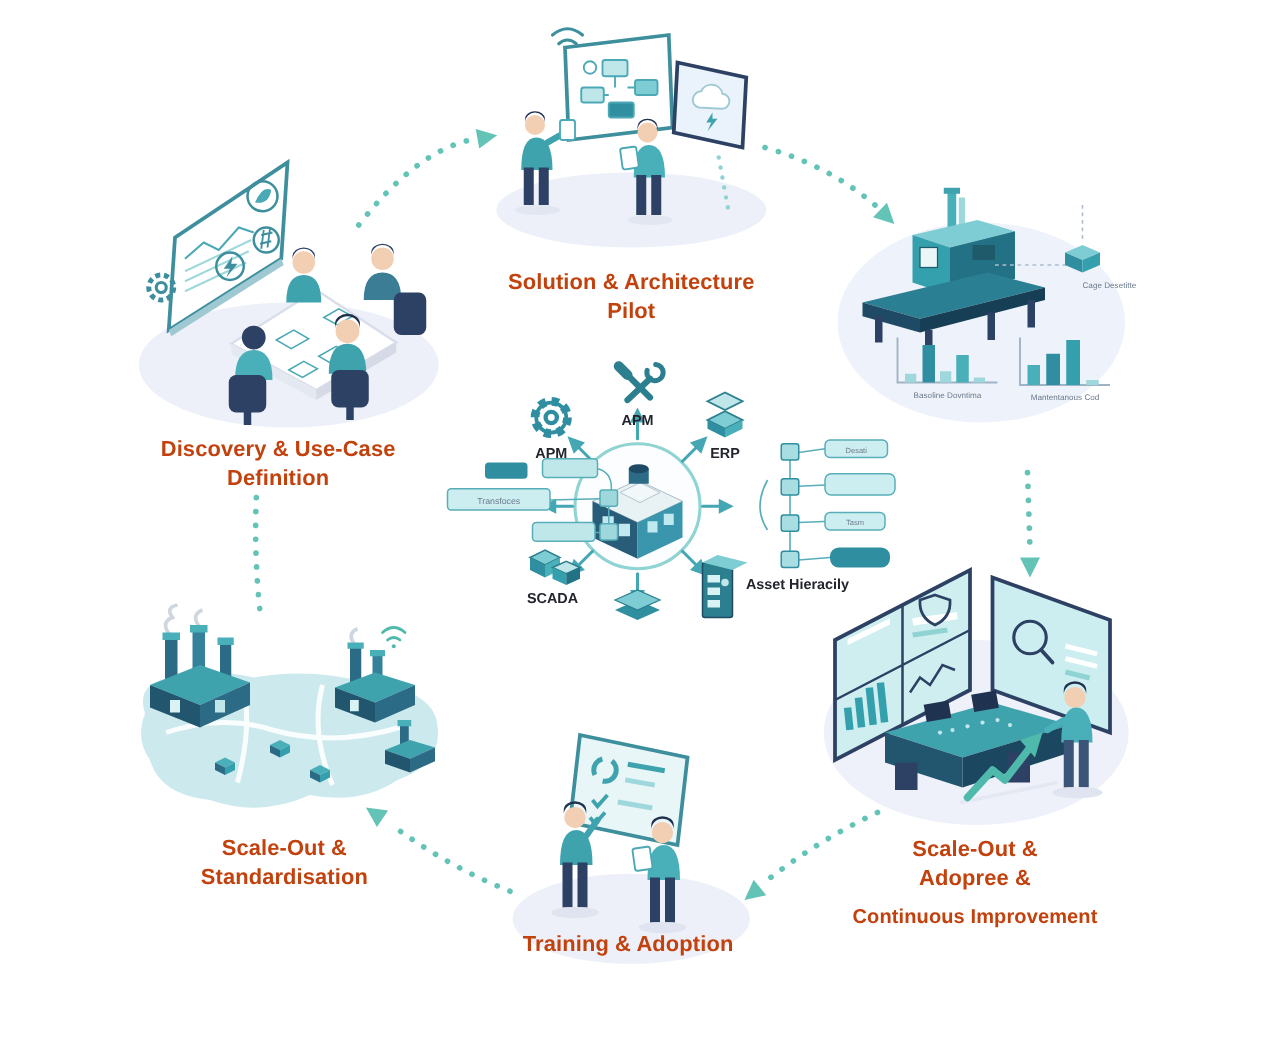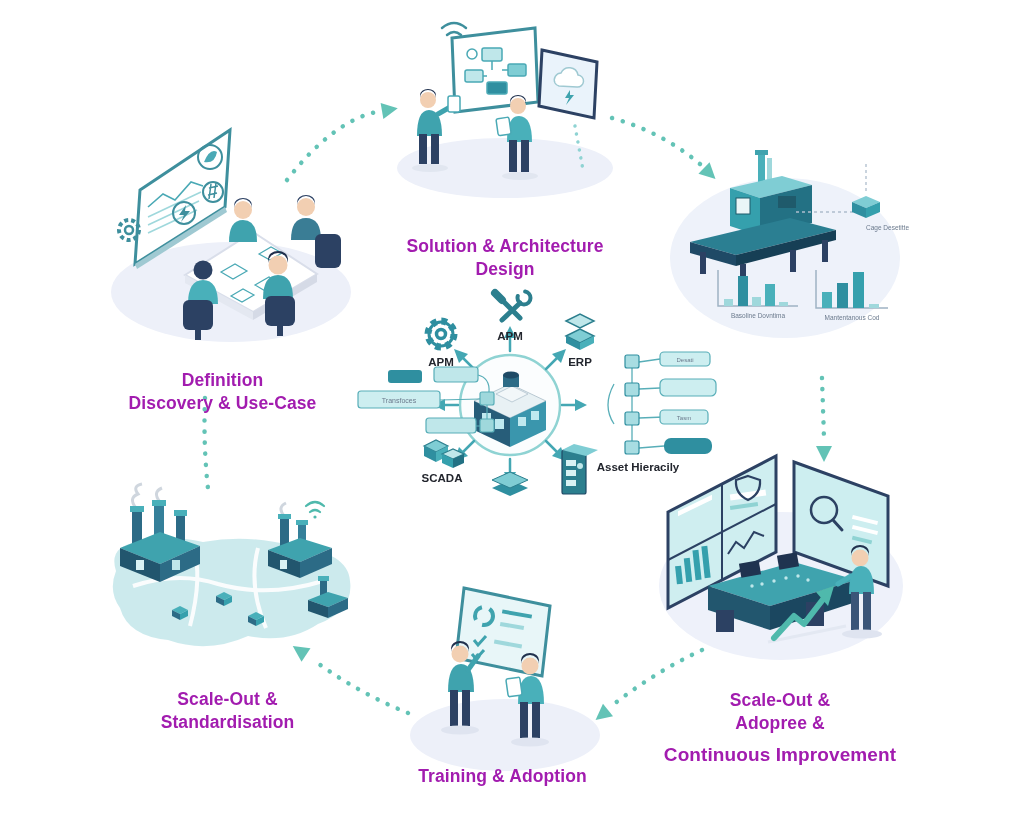--- a/index.html
+++ b/index.html
@@ -4,24 +4,24 @@
 <style>
   html,body{margin:0;padding:0;background:#ffffff;}
   .canvas{
     position:relative;width:1013px;height:840px;background:#ffffff;overflow:hidden;
     font-family:"Liberation Sans",sans-serif;
   }
   svg{display:block;}
   .overlay{position:absolute;left:0;top:0;z-index:0;pointer-events:none;}
   .stage-art{position:absolute;z-index:1;}
   .label{
-    position:absolute;z-index:2;text-align:center;color:#a21caf;
-    font-size:17.5px;font-weight:600;line-height:23px;letter-spacing:.1px;margin-top:21px;
+    position:absolute;z-index:2;text-align:center;color:#c2410c;
+    font-size:17.5px;font-weight:600;line-height:23px;letter-spacing:.1px;
   }
-  .label .big{font-size:19px;display:block;margin-top:8px;}
+  .label .big{font-size:16px;display:block;margin-top:8px;}
   .hub-label{font-size:17.5px;}
   .svg-label{font-family:"Liberation Sans",sans-serif;font-weight:700;fill:#22252d;}
   .svg-tiny{font-family:"Liberation Sans",sans-serif;fill:#6b7a8d;}
 </style>
 </head>
 <body>
 
 <div class="canvas">
 
   <svg class="overlay" width="1013" height="840" viewBox="0 0 1013 840">
@@ -103,22 +103,22 @@
     </g>
     <g>
       <circle cx="175" cy="153" r="9.5" fill="#f2cfb2"></circle>
       <path d="M165,151 a10,10 0 0 1 20,0 l0,-4 a10,8 0 0 0 -20,0 z" fill="#20304d"></path>
       <path d="M160,187 q0,-24 15,-24 q15,0 15,24 z" fill="#3fa3ae"></path>
       <rect x="162" y="184" width="30" height="30" rx="6" fill="#2c4163"></rect>
       <rect x="174" y="212" width="6" height="12" fill="#2c4163"></rect>
     </g>
   </svg>
   <div class="label" style="left:90px;top:348px;width:265px;">
+    <div>Discovery &amp; Use-Case</div>
     <div>Definition</div>
-    <div>Discovery &amp; Use-Case</div>
   </div>
 
   <svg class="stage-art" style="left:390px;top:8px;" width="230" height="195" viewBox="0 0 230 195">
     <ellipse cx="115" cy="160" rx="108" ry="30" fill="#edf0f9"></ellipse>
     <g stroke="#3e8f9d" stroke-width="2.5" fill="none" stroke-linecap="round">
       <path d="M52,20 q12,-10 24,0"></path>
       <path d="M57,27 q7,-6 14,0"></path>
       <circle cx="64" cy="33" r="2" fill="#3e8f9d" stroke="none"></circle>
     </g>
     <g>
@@ -153,21 +153,21 @@
       <path d="M120,96 a8,8 0 0 1 16,0 l0,-3 a8,6 0 0 0 -16,0 z" fill="#20304d"></path>
       <path d="M117,134 q0,-26 12,-26 q13,0 13,26 z" fill="#49b0ba"></path>
       <rect x="107" y="110" width="13" height="17" rx="2" fill="#ffffff" stroke="#4aa9b5" stroke-width="1.5" transform="rotate(-8 113 118)"></rect>
       <rect x="119" y="132" width="8" height="32" fill="#2c4163"></rect>
       <rect x="131" y="132" width="8" height="32" fill="#2c4163"></rect>
       <ellipse cx="130" cy="168" rx="18" ry="4" fill="#e1e6f0"></ellipse>
     </g>
   </svg>
   <div class="label" style="left:380px;top:214px;width:250px;">
     <div>Solution &amp; Architecture</div>
-    <div>Design</div>
+    <div>Pilot</div>
   </div>
 
   <svg class="stage-art" style="left:670px;top:150px;" width="240" height="195" viewBox="0 0 240 195">
     <ellipse cx="115" cy="108" rx="115" ry="80" fill="#eef2fa"></ellipse>
     <g>
       <rect x="88" y="2" width="7" height="30" fill="#49b0ba"></rect>
       <rect x="97" y="8" width="5" height="24" fill="#9fd8dc"></rect>
       <rect x="85" y="0" width="13" height="5" fill="#3fa3ae"></rect>
       <polygon points="60,38 112,26 142,35 90,48" fill="#7fcdd4"></polygon>
       <polygon points="60,38 90,48 90,86 60,76" fill="#35a0ad"></polygon>

